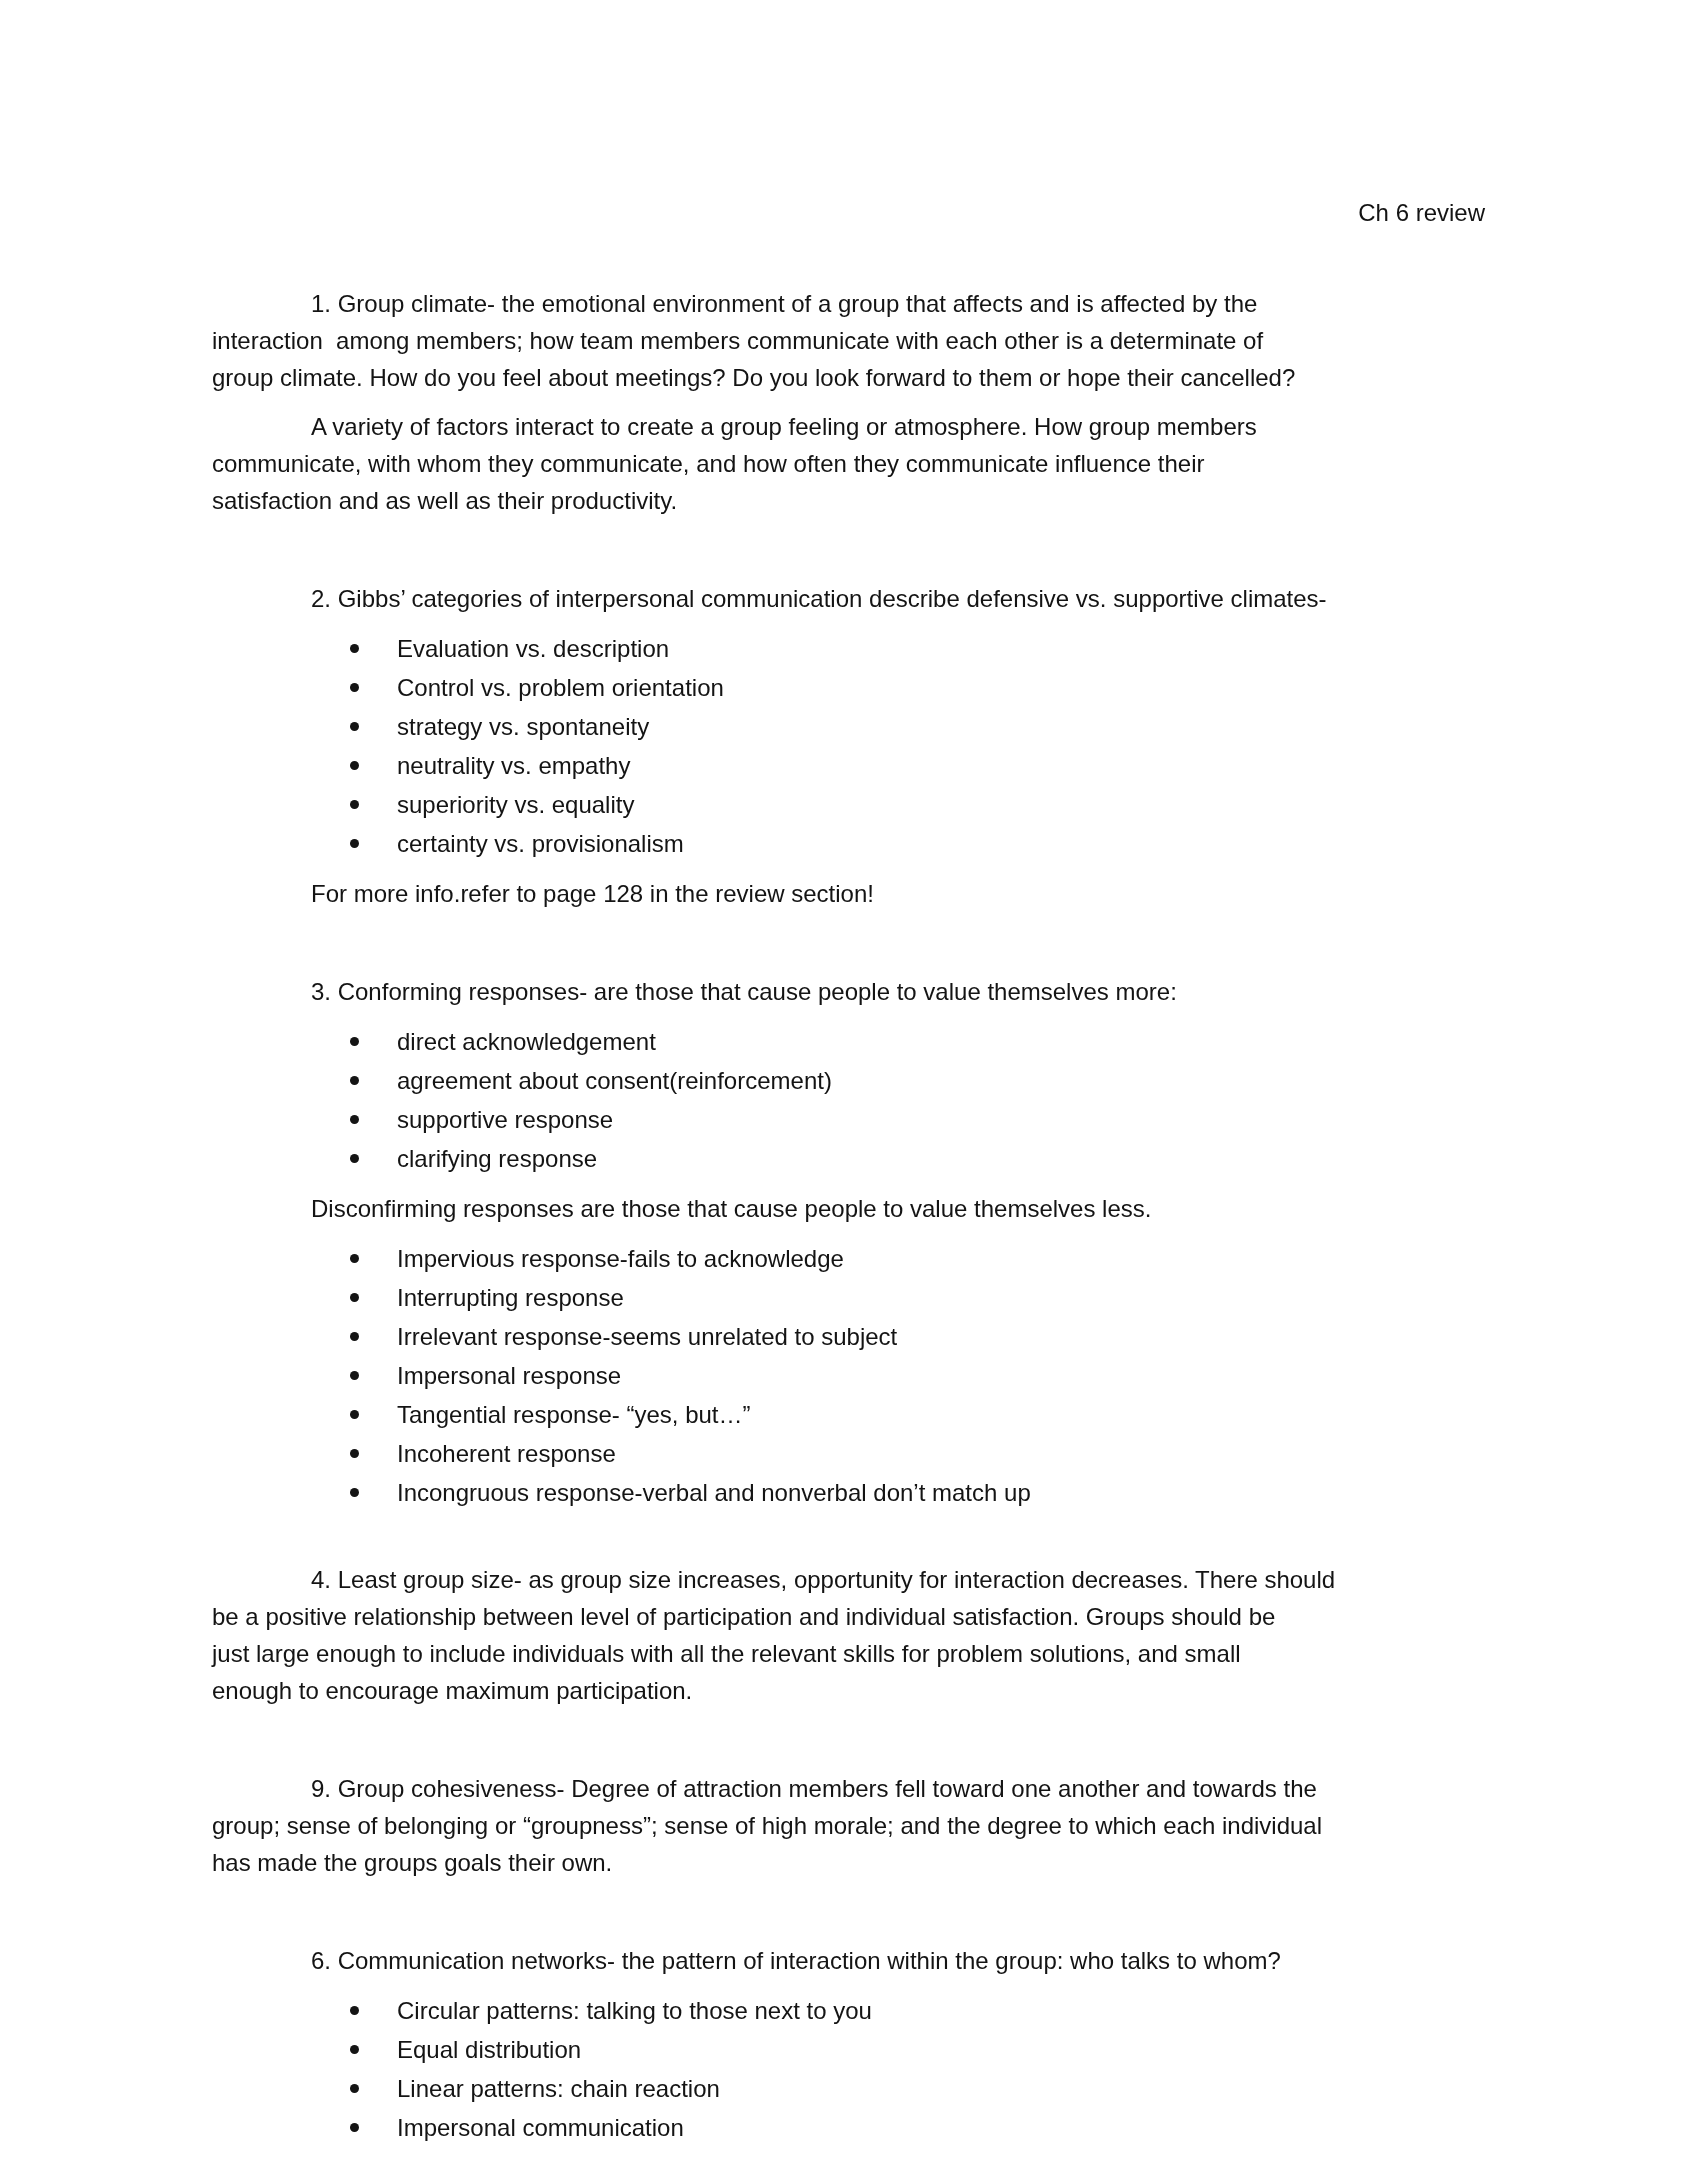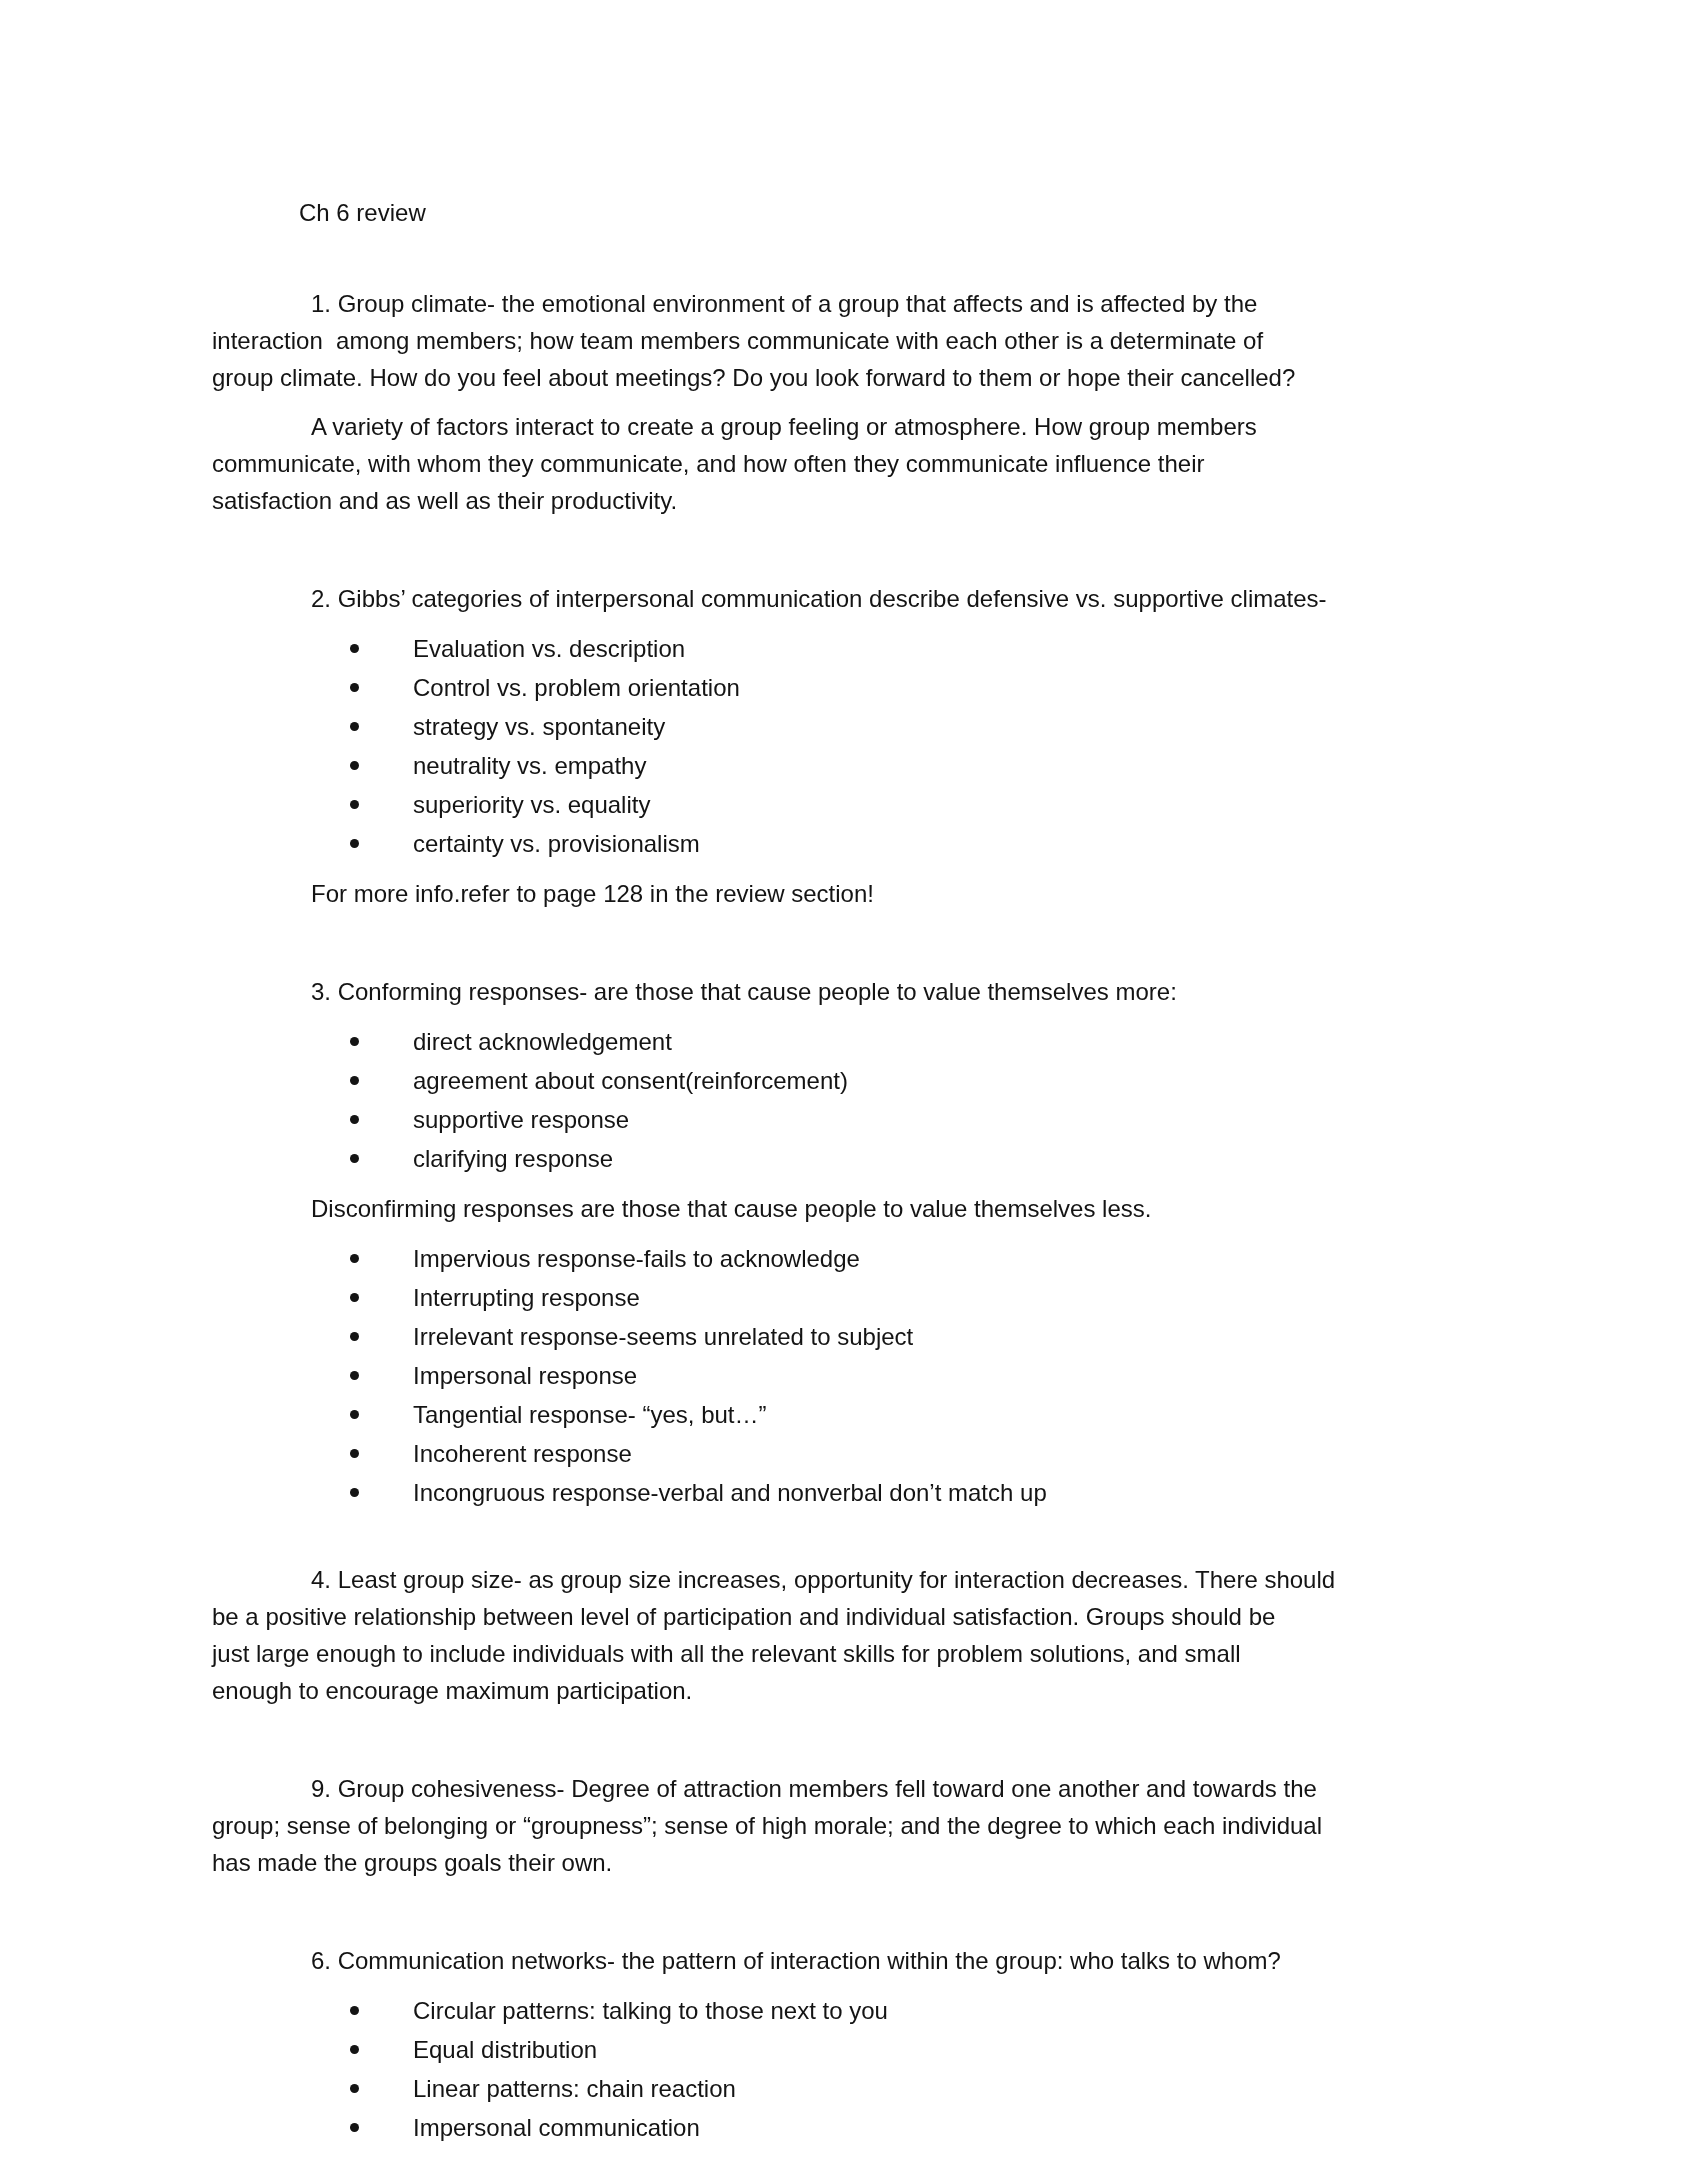--- a/index.html
+++ b/index.html
@@ -16,20 +16,21 @@
   .content {
     position: absolute;
     left: 200px;
     top: 194px;
     width: 1285px;
   }
   .doc-title {
     line-height: 37px;
     text-indent: 99px;
     white-space: pre-wrap;
+    text-align: right;
   }
   .para {
     line-height: 37px;
     text-indent: 99px;
     white-space: pre-wrap;
     margin: 12px;
   }
   .spacer { height: 37px; }
   .spacer-lg { height: 42px; }
   .bullet-row {
@@ -40,21 +41,21 @@
   .dot {
     flex: 0 0 auto;
     width: 9px;
     height: 9px;
     border-radius: 50%;
     background: #141414;
     margin-left: 150px;
     margin-top: 15px;
   }
   .bullet-text {
-    margin-left: 54px;
+    margin-left: 38px;
     white-space: pre-wrap;
   }
 </style>
 </head>
 <body>
 
 <div class="page">
   <div class="content">
 
     <div class="doc-title">Ch 6 review</div>

